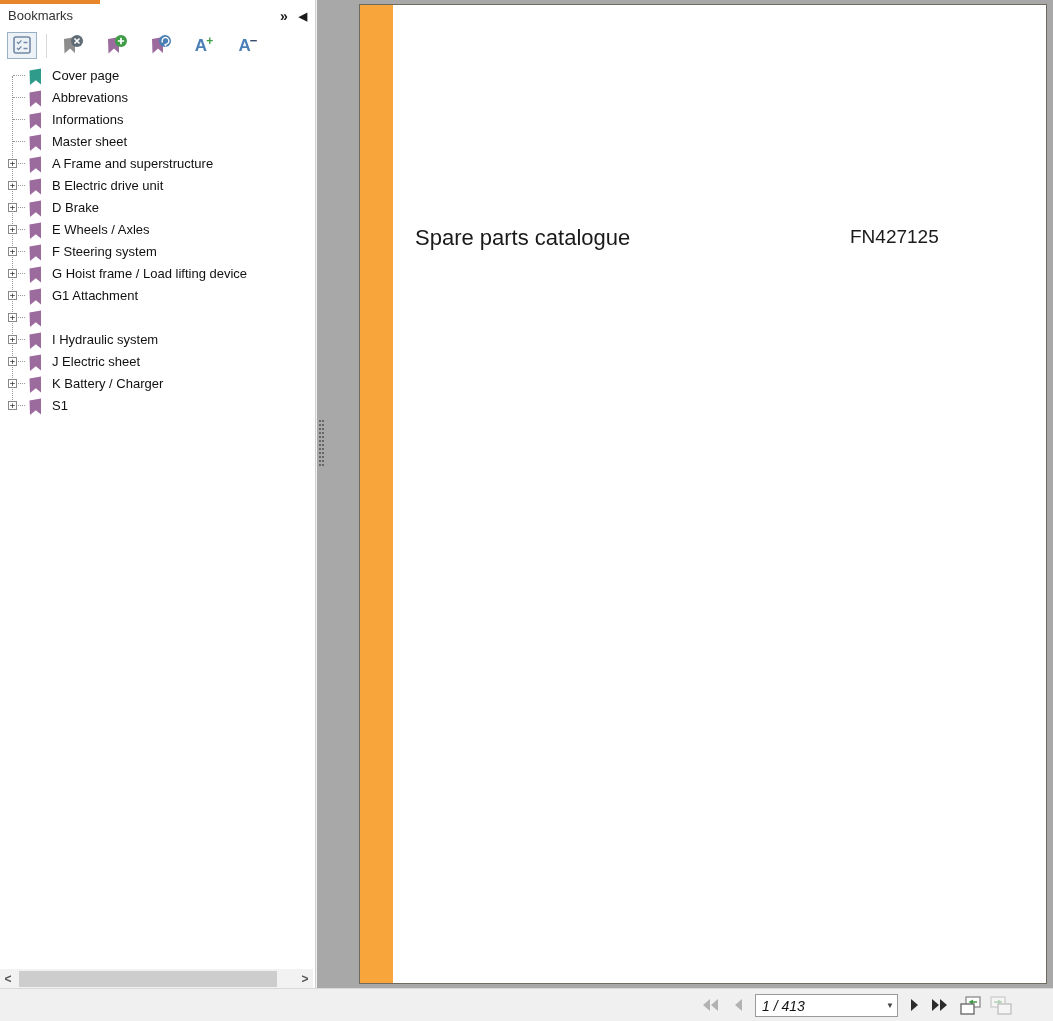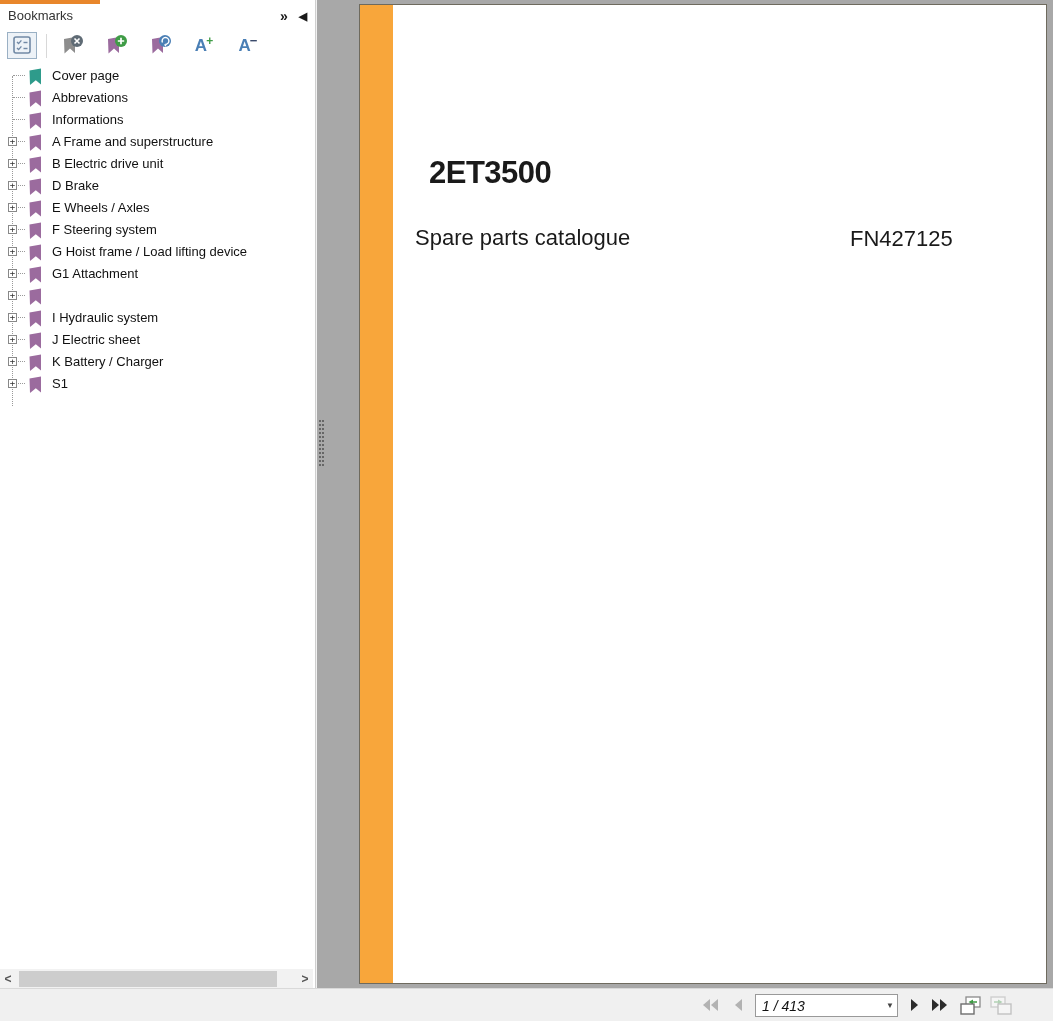--- a/index.html
+++ b/index.html
@@ -53,21 +53,21 @@
   .docpane { position:absolute; left:317px; top:0; width:736px; height:988px;
     background:#a8a8a8; }
   .splitter { position:absolute; left:2px; top:420px; width:5px; height:46px;
     border-left:2px dotted #666; border-right:2px dotted #666; cursor:col-resize; }
   .page { position:absolute; left:42px; top:4px; width:688px; height:980px;
     background:#fff; border:1px solid #6e6a5e; }
   .orange-bar { position:absolute; left:0; top:0; width:33px; height:100%; }
   .doc-title { position:absolute; left:69px; top:150px; font-size:31px;
     font-weight:bold; color:#1a1a1a; letter-spacing:-0.5px; }
   .doc-subtitle { position:absolute; left:55px; top:220px; font-size:22px; color:#1a1a1a; }
-  .doc-partno { position:absolute; left:490px; top:221px; font-size:22px; color:#1a1a1a; }
+  .doc-partno { position:absolute; left:490px; top:221px; font-size:19px; color:#1a1a1a; }
 
   
   .statusbar { position:absolute; left:0; top:988px; width:1053px; height:33px;
     background:#f0f0f0; border-top:1px solid #d9d9d9; }
   .nav-btn { position:absolute; top:6px; width:22px; height:20px; border:none;
     background:transparent; padding:0; cursor:pointer; }
   .nav-btn svg { display:block; margin:auto; }
   .pagebox { position:absolute; left:755px; top:5px; width:143px; height:23px;
     background:#fff; border:1px solid #999; }
   .pagebox input { position:absolute; left:0; top:0; width:122px; height:21px;
@@ -152,20 +152,28 @@
         <div class="tree-row">
     <div class="connector"></div>
 
     <svg class="bm-ico" width="16" height="19" viewBox="0 0 16 19">
       <path d="M2.5,3.5 L14,1.5 L14,17.5 L8.8,13.2 L3,18 Z" fill="#9B6B9E"></path>
     </svg>
     <span class="tree-label">Informations</span>
   </div>
         <div class="tree-row">
     <div class="connector"></div>
+
+    <svg class="bm-ico" width="16" height="19" viewBox="0 0 16 19">
+      <path d="M2.5,3.5 L14,1.5 L14,17.5 L8.8,13.2 L3,18 Z" fill="#9B6B9E"></path>
+    </svg>
+    <span class="tree-label">Master sheet</span>
+  </div>
+        <div class="tree-row">
+    <div class="connector"></div>
     <span class="expander">+</span>
     <svg class="bm-ico" width="16" height="19" viewBox="0 0 16 19">
       <path d="M2.5,3.5 L14,1.5 L14,17.5 L8.8,13.2 L3,18 Z" fill="#9B6B9E"></path>
     </svg>
     <span class="tree-label">A Frame and superstructure</span>
   </div>
         <div class="tree-row">
     <div class="connector"></div>
     <span class="expander">+</span>
     <svg class="bm-ico" width="16" height="19" viewBox="0 0 16 19">
@@ -258,21 +266,20 @@
       <button class="hs-arrow hs-left">&lt;</button>
       <div class="hs-thumb"></div>
       <button class="hs-arrow hs-right">&gt;</button>
     </div>
   </div>
 
   <div class="docpane" style="background: rgb(168, 168, 168);">
     <div class="splitter"></div>
     <div class="page">
       <div class="orange-bar" style="background: rgb(248, 166, 59);"></div>
-      <div class="doc-title">2ET3500</div>
       <div class="doc-subtitle">Spare parts catalogue</div>
       <div class="doc-partno">FN427125</div>
     </div>
   </div>
 
   <div class="statusbar">
     <button class="nav-btn" style="left:699px;">
       <svg width="20" height="16" viewBox="0 0 20 16">
         <path d="M10 2 L3 8 L10 14 Z" fill="#b2b2b2"></path>
         <path d="M18 2 L11 8 L18 14 Z" fill="#b2b2b2"></path>

